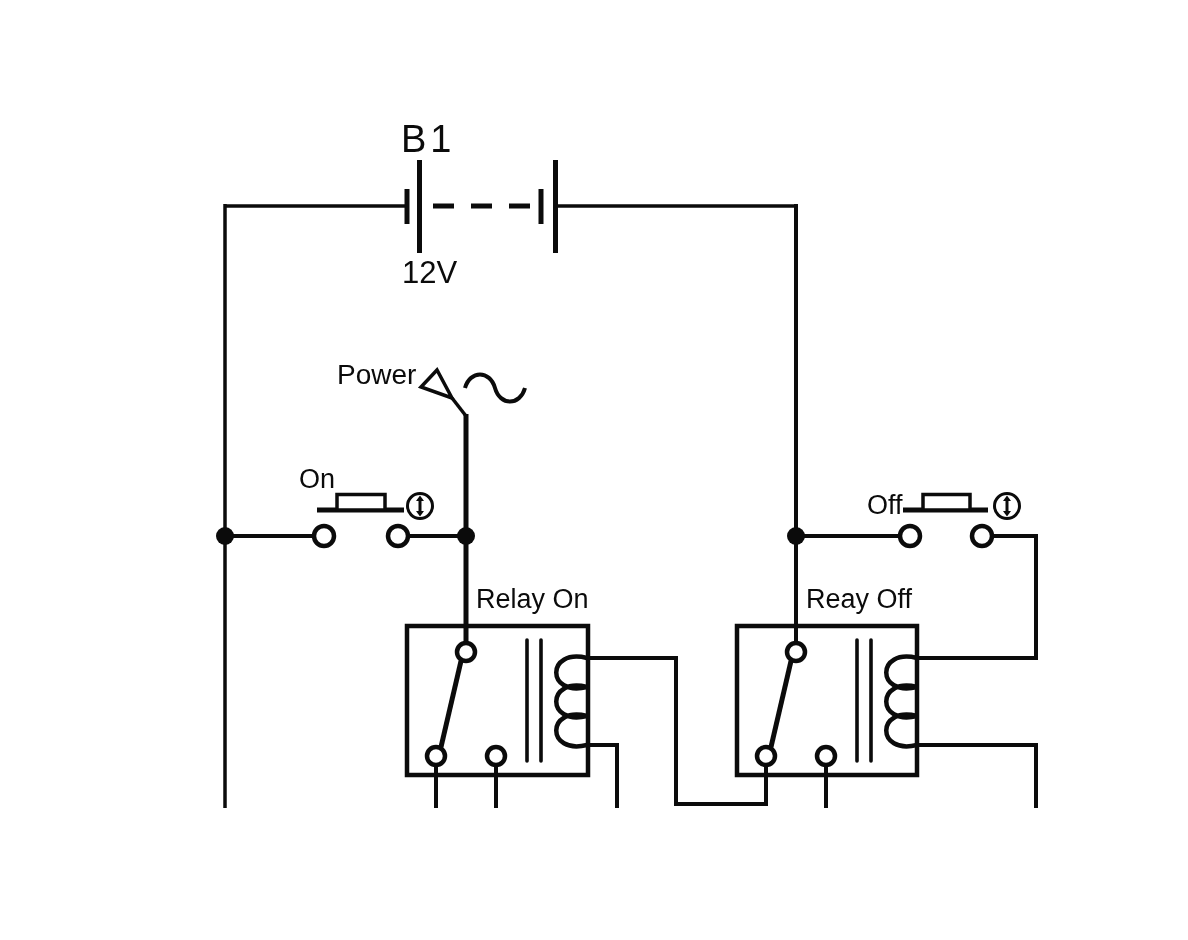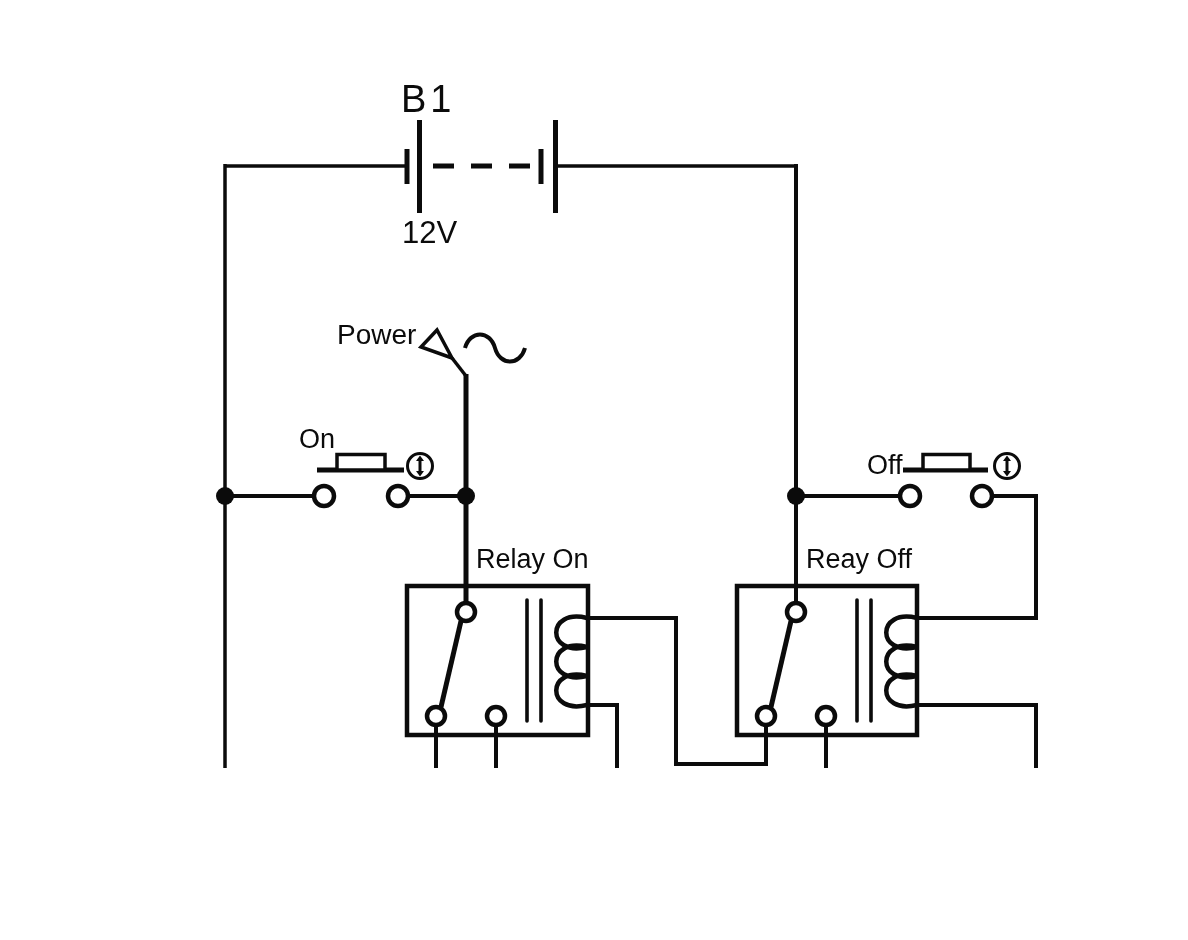--- a/index.html
+++ b/index.html
@@ -1,16 +1,16 @@
 <!DOCTYPE html>
 <html><head>
 <meta charset="utf-8">
 <style>
   html,body{margin:0;padding:0;background:#ffffff;}
-  .stage{position:relative;width:1188px;height:768px;background:#ffffff;overflow:hidden;}
+  .stage{position:relative;width:1188px;height:768px;background:#ffffff;overflow:hidden;margin-top:40px;}
   svg text{font-family:"Liberation Sans","DejaVu Sans",sans-serif;fill:#0b0b0b;}
   .lbl{font-size:27px;}
   .lbl-power{font-size:28px;}
   .lbl-b1{font-size:38px;letter-spacing:4px;}
   .lbl-12v{font-size:31px;}
   .wire{fill:none;stroke:#0b0b0b;stroke-width:4;}
   .wire-thin{fill:none;stroke:#0b0b0b;stroke-width:3.5;}
   .wire-thick{fill:none;stroke:#0b0b0b;stroke-width:5;}
   .box{fill:none;stroke:#0b0b0b;stroke-width:4.5;}
   .coil{fill:none;stroke:#0b0b0b;stroke-width:4.5;}

